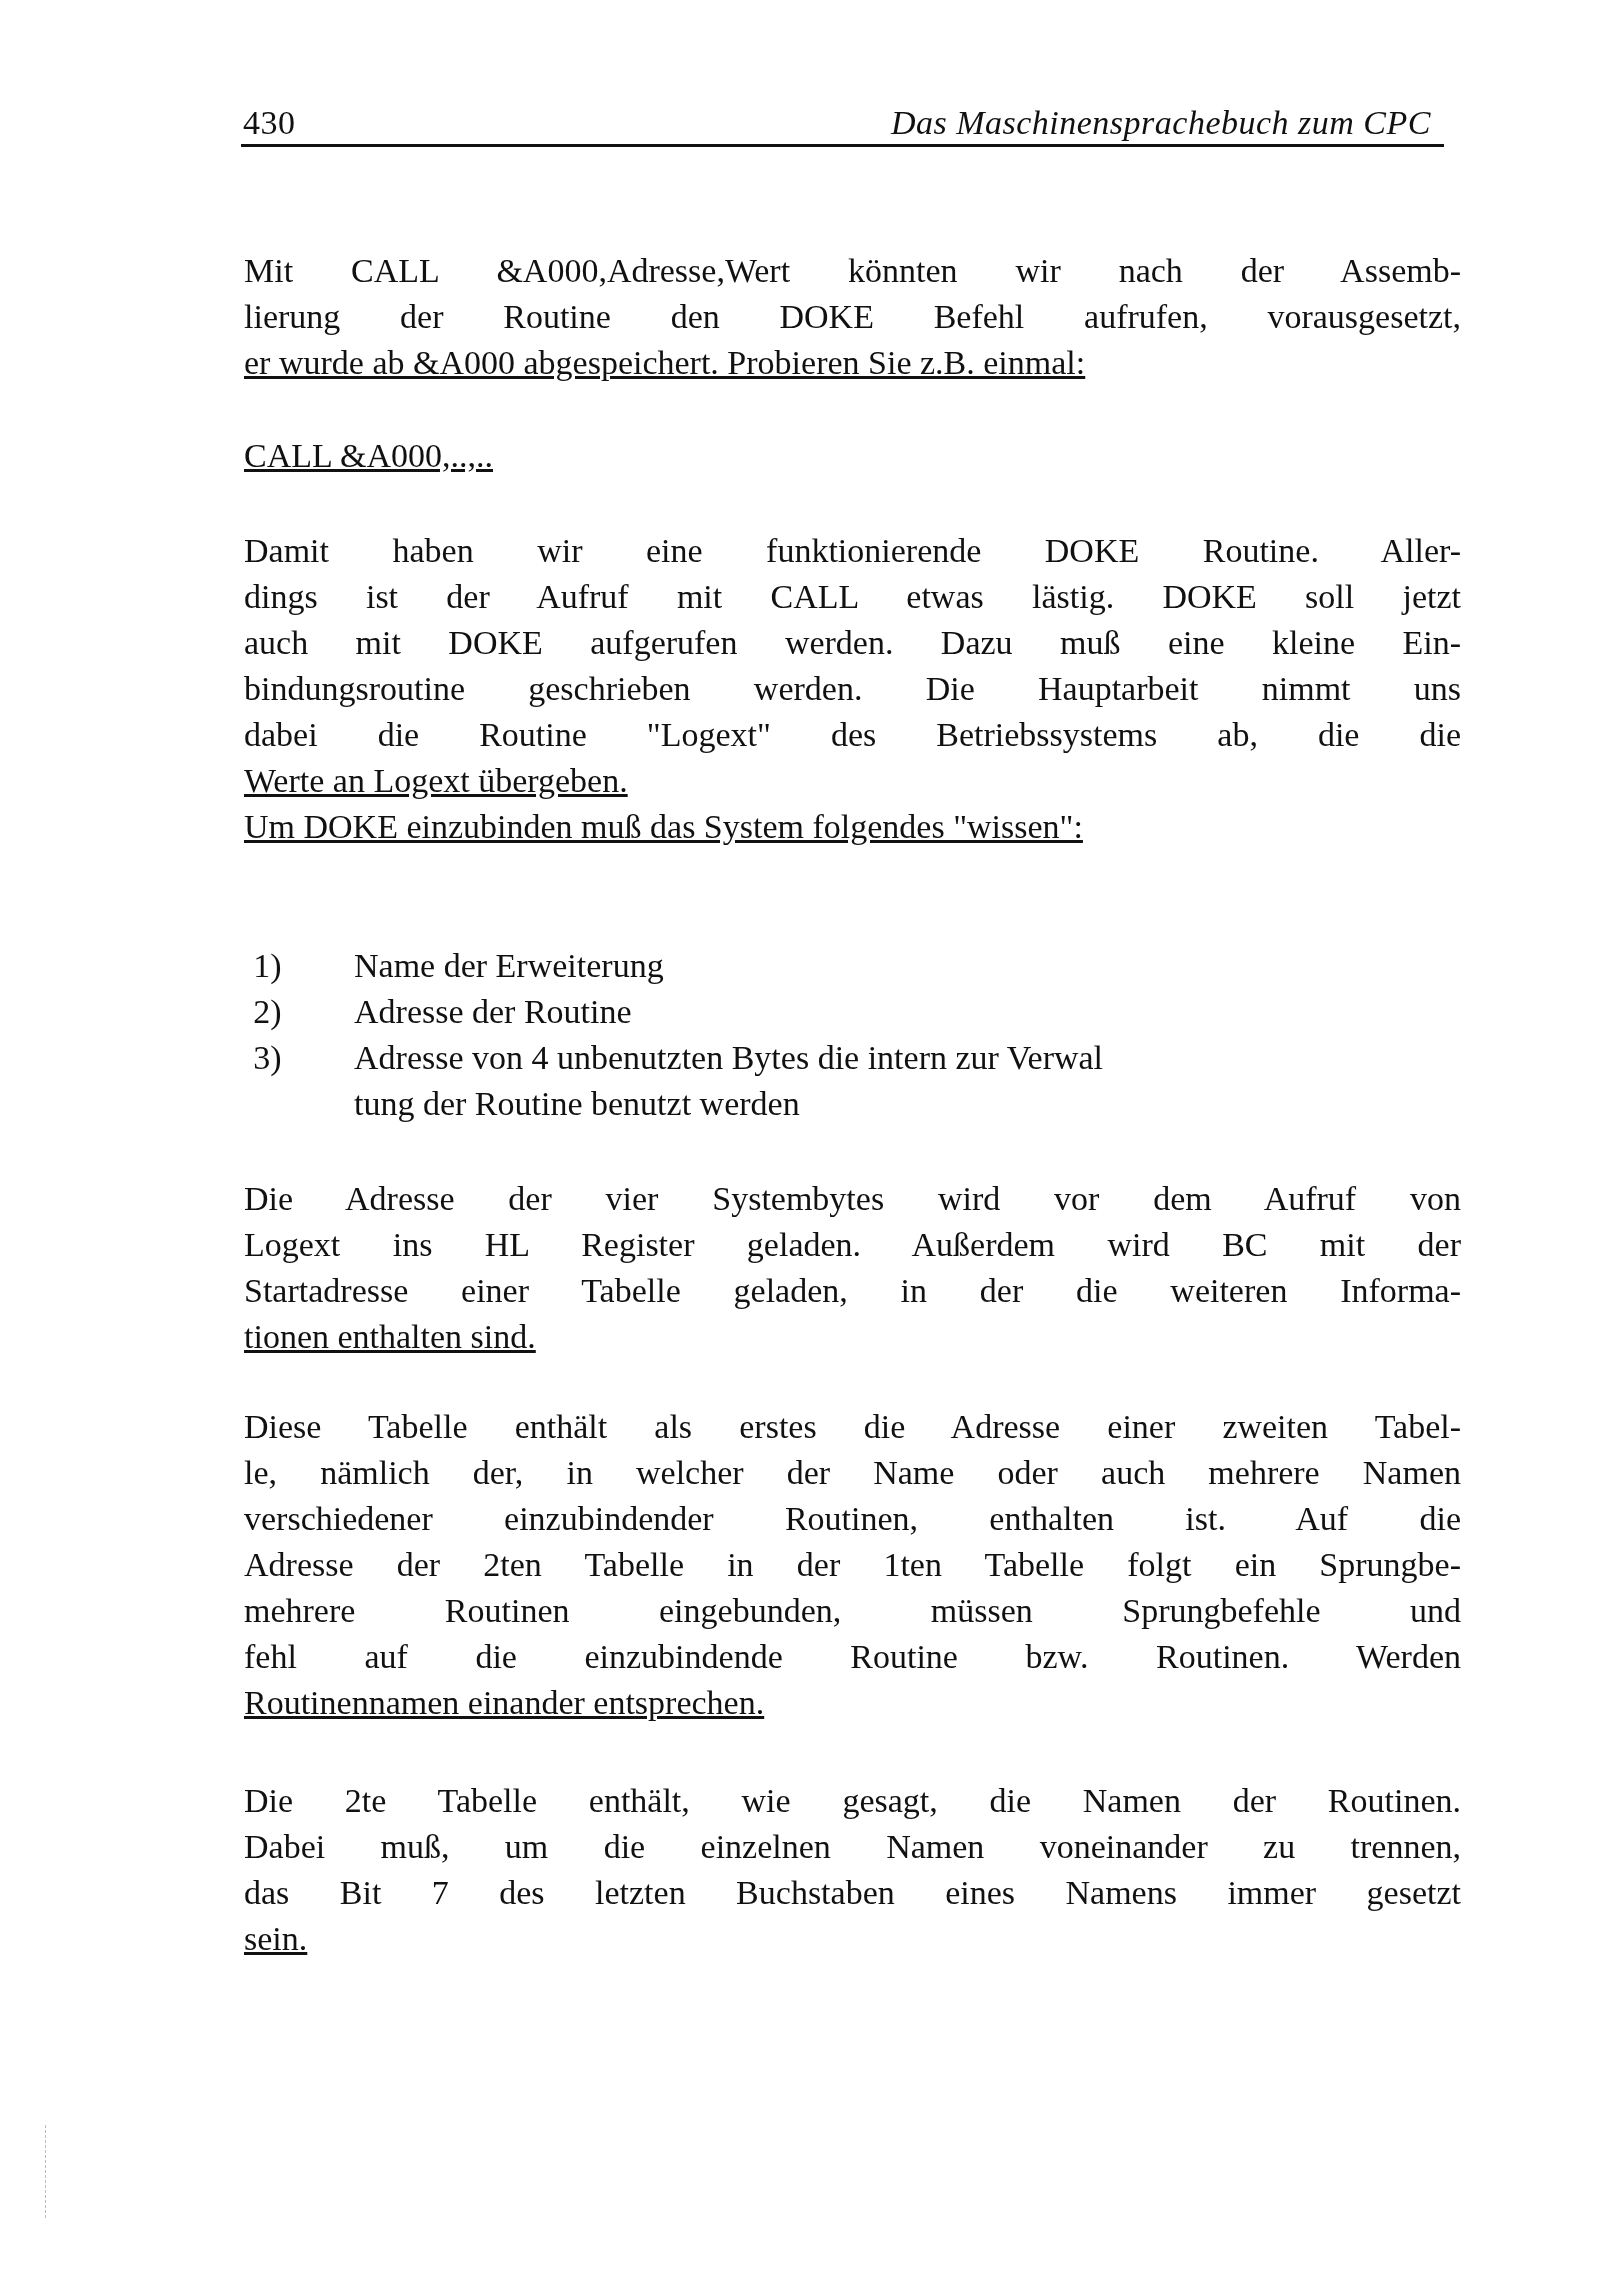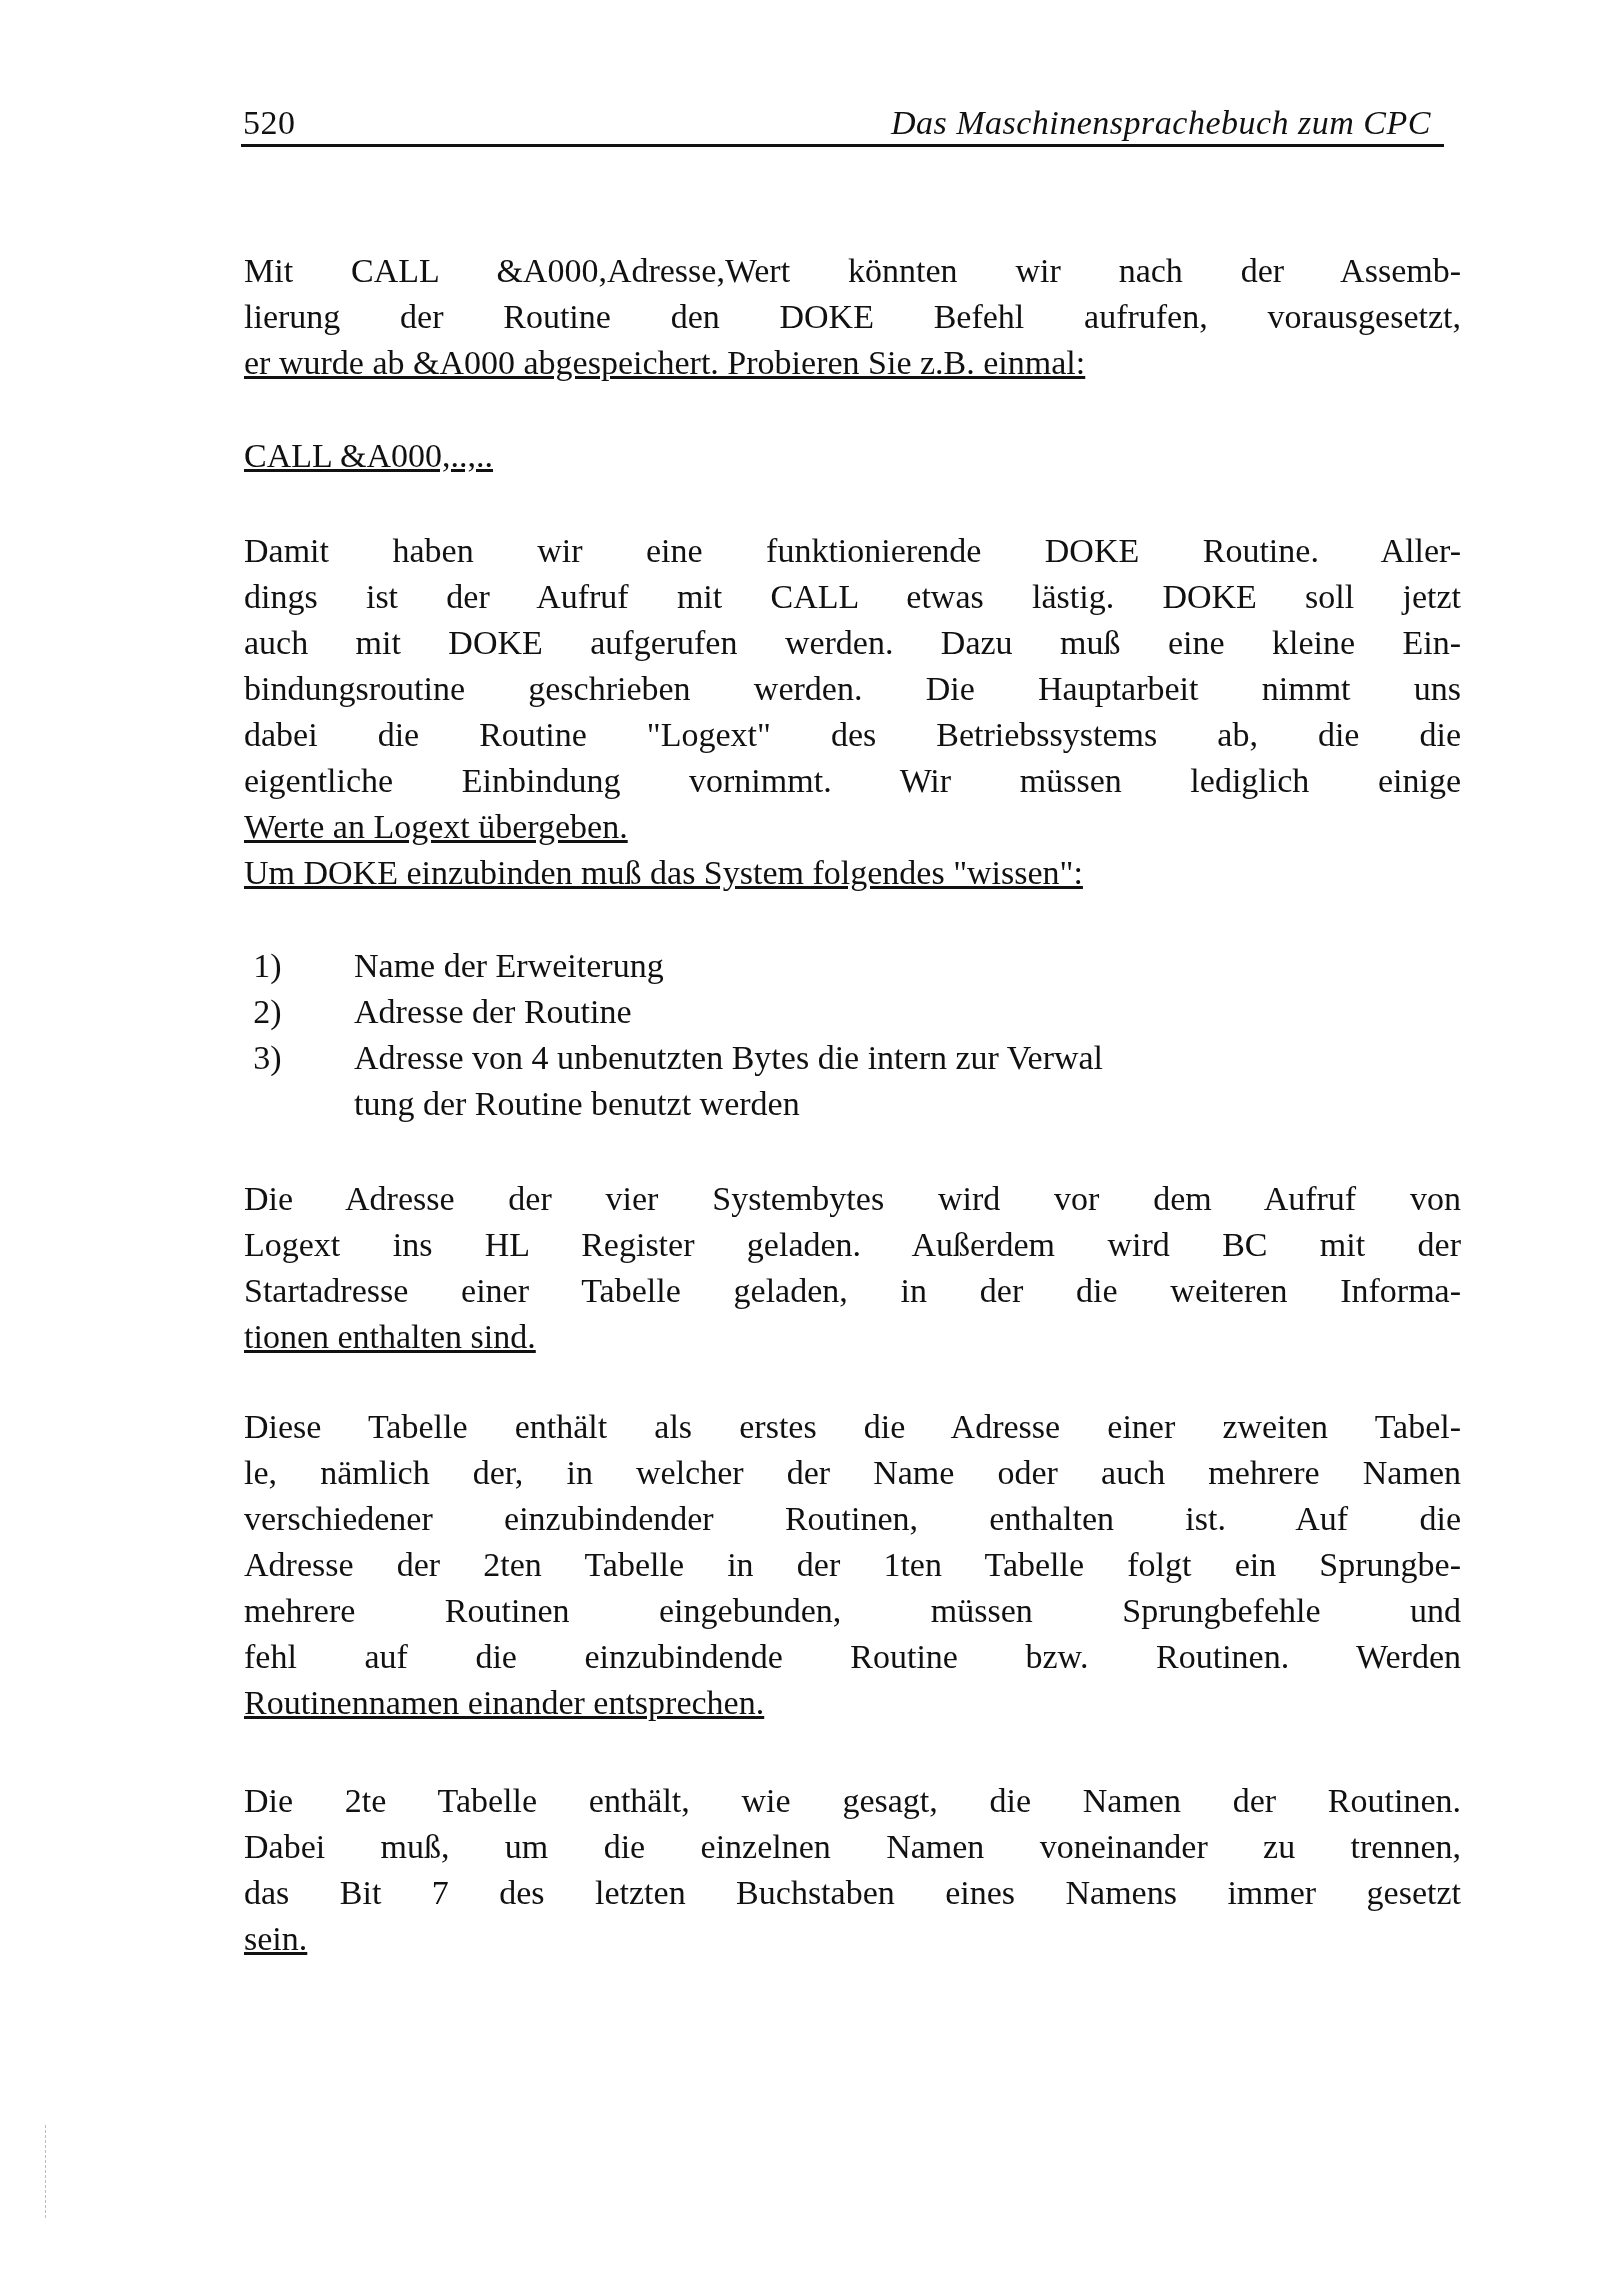--- a/index.html
+++ b/index.html
@@ -16,41 +16,40 @@
   .list-item { position: relative; }
   .list-num { position: absolute; left: 9.3px; top: 0; }
   .list-text { margin-left: 110px; display: block; }
   .list-text .line { text-align: left; text-align-last: left; }
   .scan-mark { position: absolute; left: 45px; top: 2125px; width: 0; height: 93px; border-left: 0.9px dashed #bbb; }
 </style>
 </head>
 <body>
 
 <div class="header">
-  <span class="page-num">520</span>
+  <span class="page-num">430</span>
   <span class="running-title">Das Maschinensprachebuch zum CPC</span>
 </div>
 
 <div class="block" style="top:248px">
   <span class="line">Mit CALL &amp;A000,Adresse,Wert könnten wir nach der Assemb-</span>
   <span class="line">lierung der Routine den DOKE Befehl aufrufen, vorausgesetzt,</span>
   <span class="line last">er wurde ab &amp;A000 abgespeichert. Probieren Sie z.B. einmal:</span>
 </div>
 
 <div class="block" style="top:433px">
   <span class="line last">CALL &amp;A000,..,..</span>
 </div>
 
 <div class="block" style="top:528px">
   <span class="line">Damit haben wir eine funktionierende DOKE Routine. Aller-</span>
   <span class="line">dings ist der Aufruf mit CALL etwas lästig. DOKE soll jetzt</span>
   <span class="line">auch mit DOKE aufgerufen werden. Dazu muß eine kleine Ein-</span>
   <span class="line">bindungsroutine geschrieben werden. Die Hauptarbeit nimmt uns</span>
   <span class="line">dabei die Routine "Logext" des Betriebssystems ab, die die</span>
-  <span class="line">eigentliche Einbindung vornimmt. Wir müssen lediglich einige</span>
   <span class="line last">Werte an Logext übergeben.</span>
   <span class="line last">Um DOKE einzubinden muß das System folgendes "wissen":</span>
 </div>
 
 <div class="list" style="top:943px">
   <div class="list-item">
     <span class="list-num">1)</span>
     <span class="list-text">
         <span class="line">Name der Erweiterung</span>
       </span>

